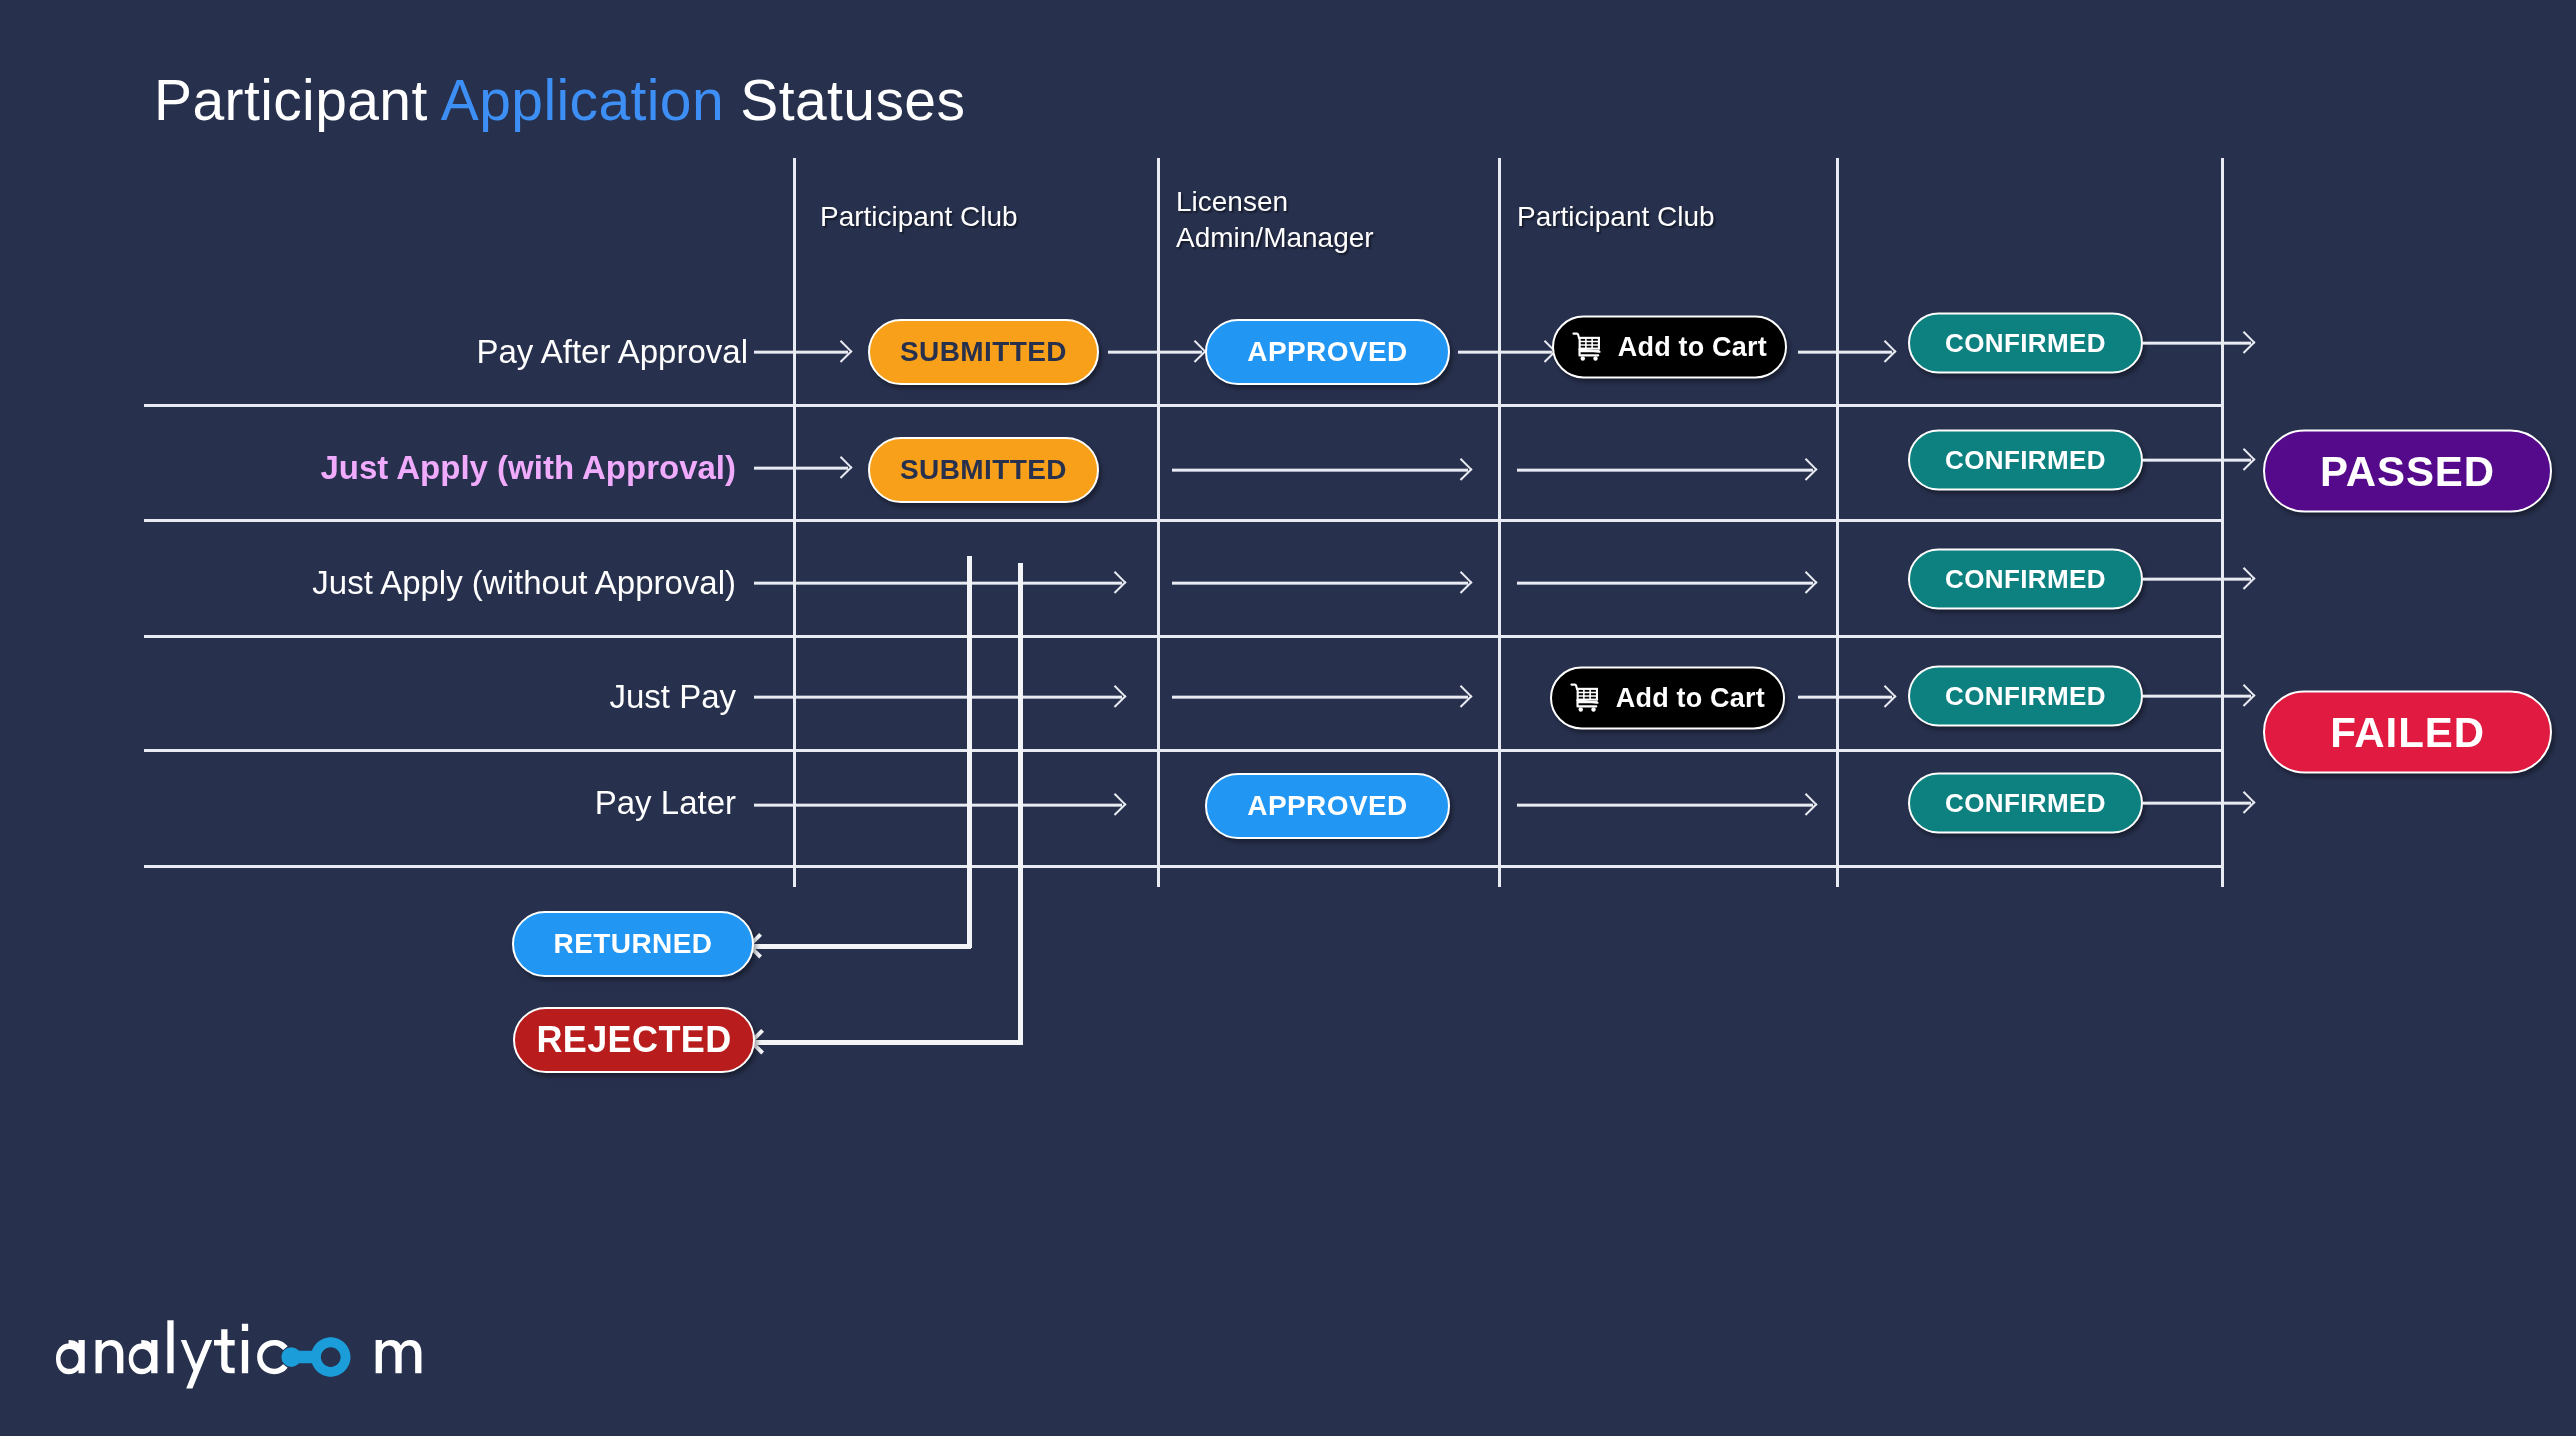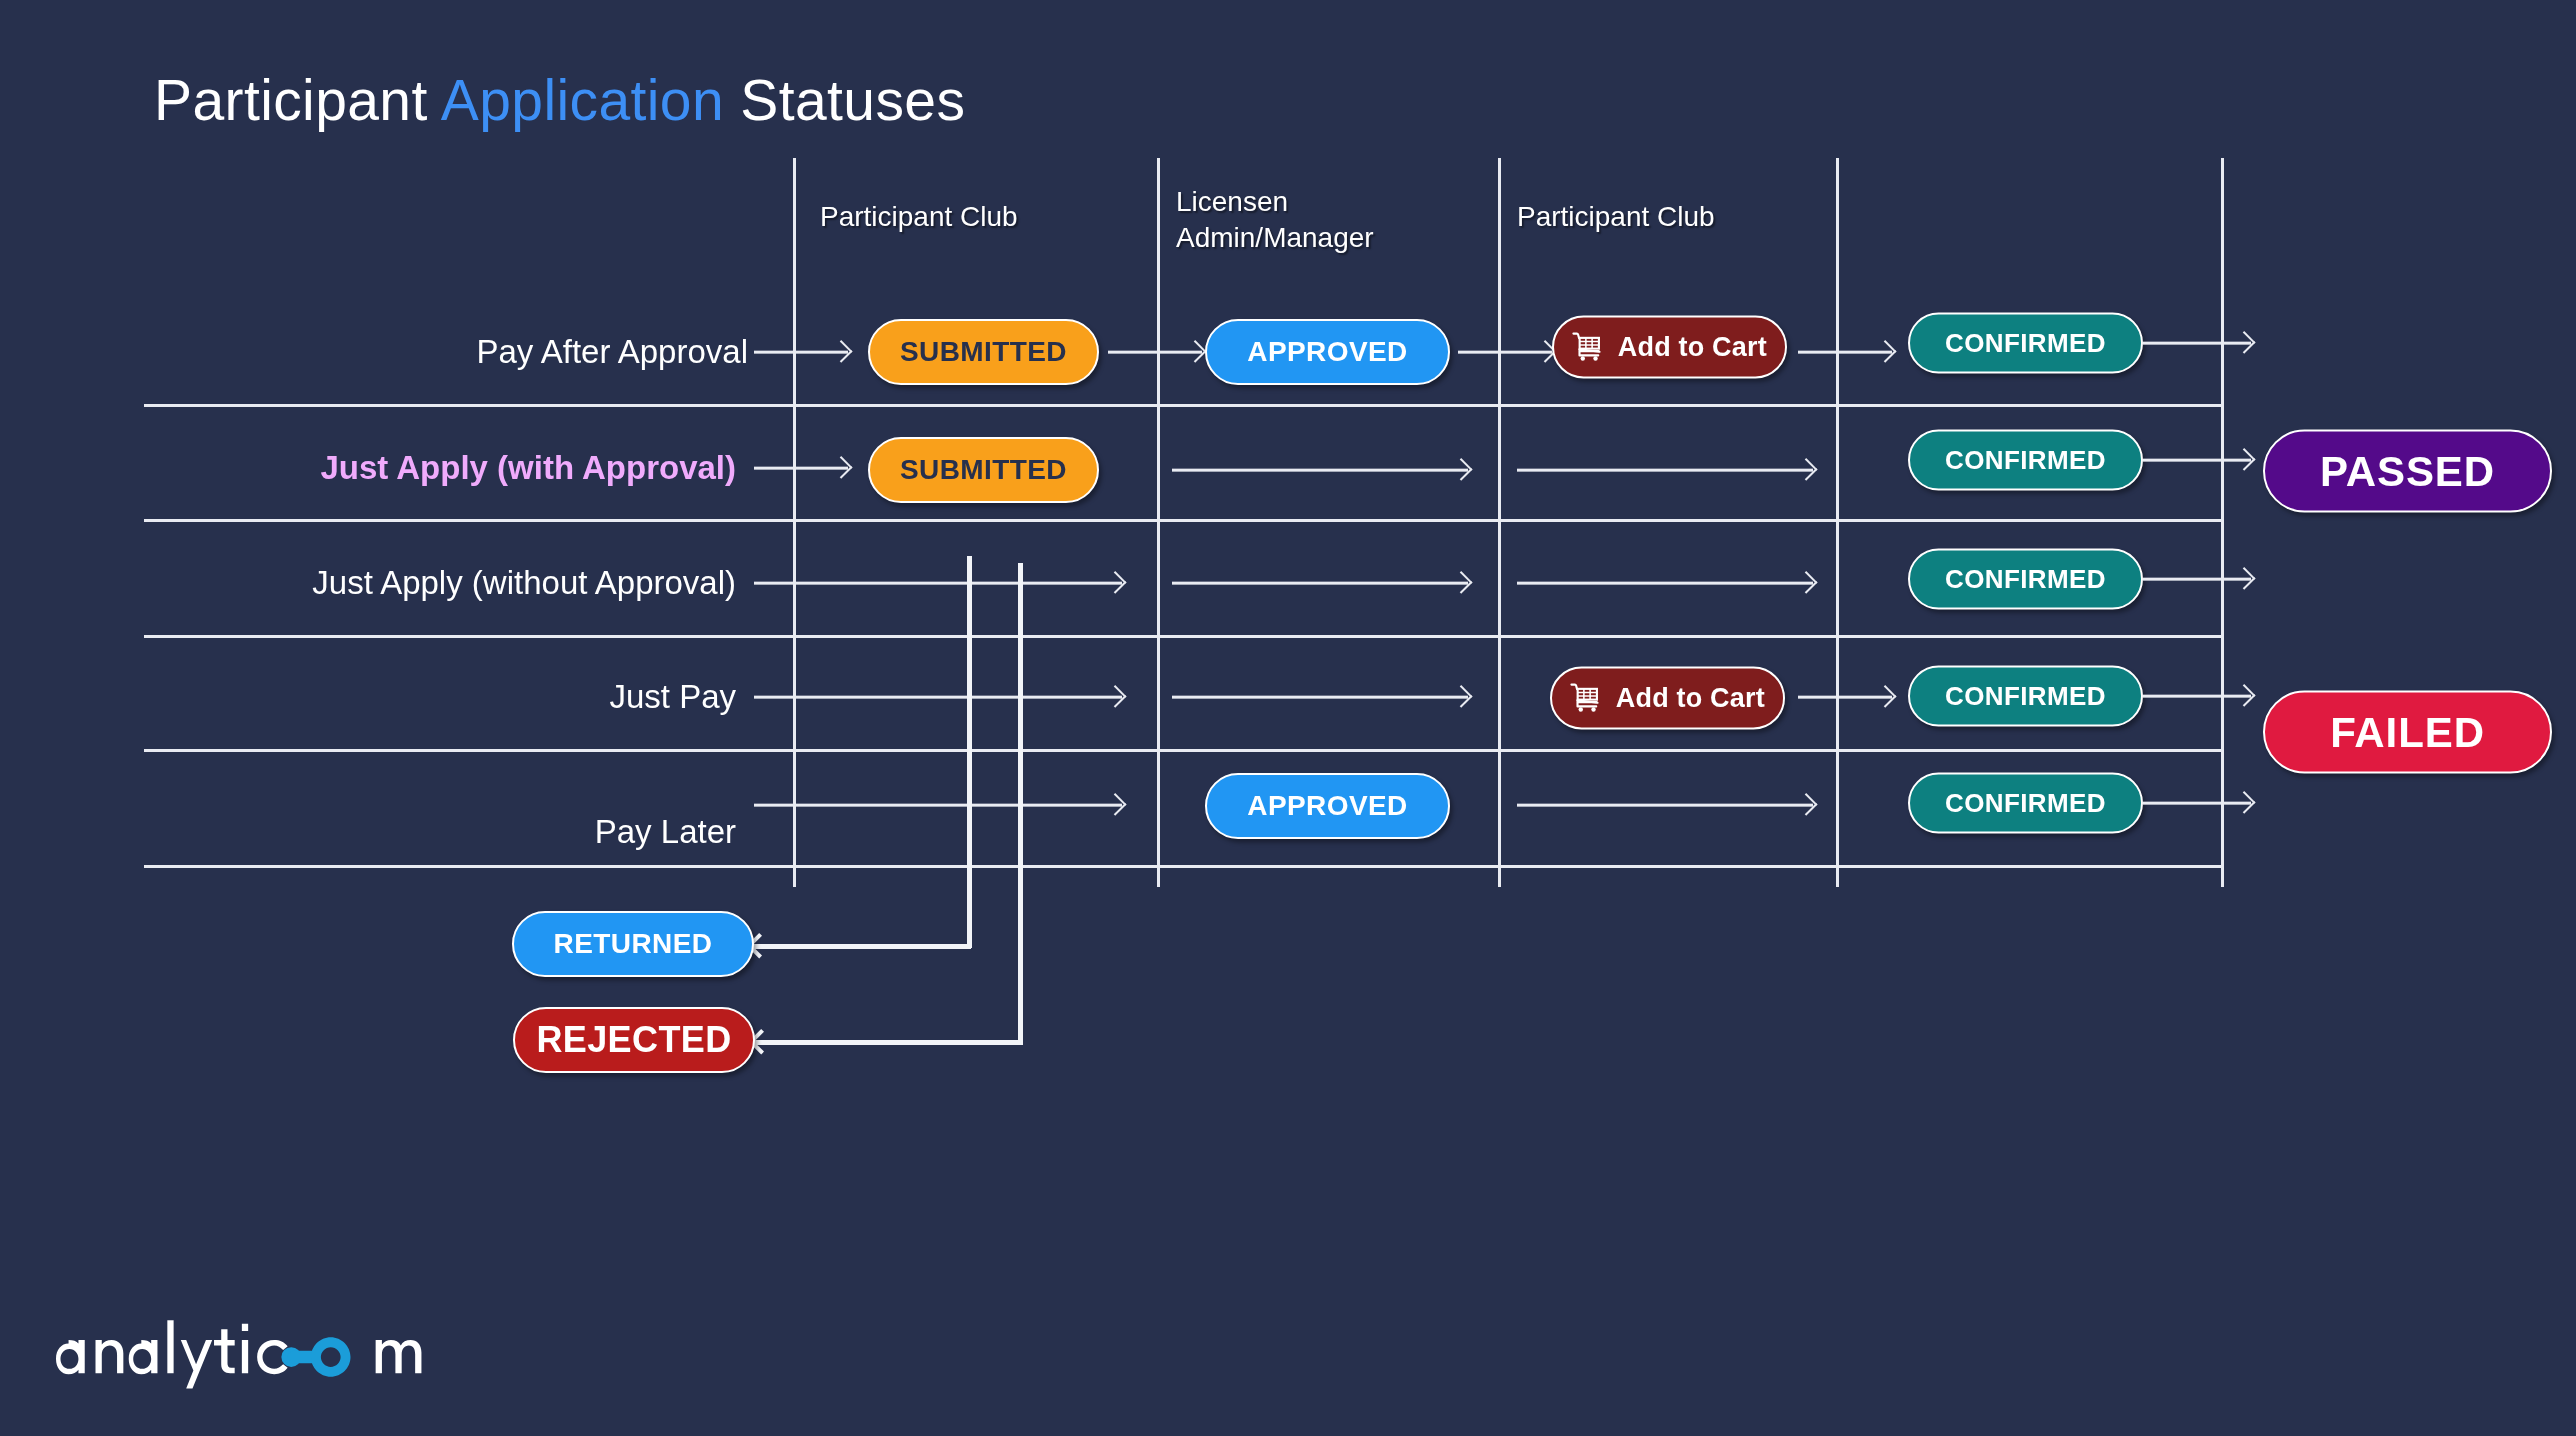--- a/index.html
+++ b/index.html
@@ -130,21 +130,21 @@
     color: #27304d;
     font-size: 28px;
     letter-spacing: 0.4px;
   }
   .pill-approved {
     background: #2196f3;
     font-size: 28px;
     letter-spacing: 0.4px;
   }
   .pill-cart {
-    background: #7f1d1d;
+    background: #000000;
     font-size: 27px;
     gap: 11.7px;
     letter-spacing: 0.2px;
   }
   .pill-confirmed {
     background: #0d8080;
     font-size: 26px;
     letter-spacing: 0.4px;
   }
   .pill-returned {
@@ -201,21 +201,21 @@
 
   <div class="col-header" style="left:820px; top:199px; width:305px;">Participant Club</div>
   <div class="col-header" style="left:1176px; top:184px; width:305px;">Licensen
 Admin/Manager</div>
   <div class="col-header" style="left:1517px; top:199px; width:305px;">Participant Club</div>
 
   <div class="row-label" style="left:156px; top:352px; width:592px;">Pay After Approval</div>
   <div class="row-label highlight" style="left:144px; top:468px; width:592px;">Just Apply (with Approval)</div>
   <div class="row-label" style="left:108px; top:583px; width:628px;">Just Apply (without Approval)</div>
   <div class="row-label" style="left:144px; top:697px; width:592px;">Just Pay</div>
-  <div class="row-label" style="left:144px; top:803px; width:592px;margin-top:29px;">Pay Later</div>
+  <div class="row-label" style="left:144px; top:803px; width:592px;">Pay Later</div>
 
   <div class="arrow" style="left:754px; top:352px; width:94px;"></div>
   <div class="pill pill-submitted" style="left:868px; top:352px; width:231px; height:66px;">SUBMITTED</div>
   <div class="arrow" style="left:1108px; top:352px; width:94px;"></div>
   <div class="pill pill-approved" style="left:1205px; top:352px; width:245px; height:66px;">APPROVED</div>
   <div class="arrow" style="left:1458px; top:352px; width:94px;"></div>
   <div class="pill pill-cart" style="left:1552px; top:347px; width:235px; height:63px;">
     <svg class="cart-icon" viewBox="0 0 24 24" aria-hidden="true">
       <path d="M1 2.2h2.4c.45 0 .82.3.93.73L5 5.4" fill="none" stroke="#ffffff" stroke-width="1.5" stroke-linecap="round"></path>
       <rect x="5.4" y="5.2" width="13.6" height="7.6" fill="none" stroke="#ffffff" stroke-width="1.5"></rect>

